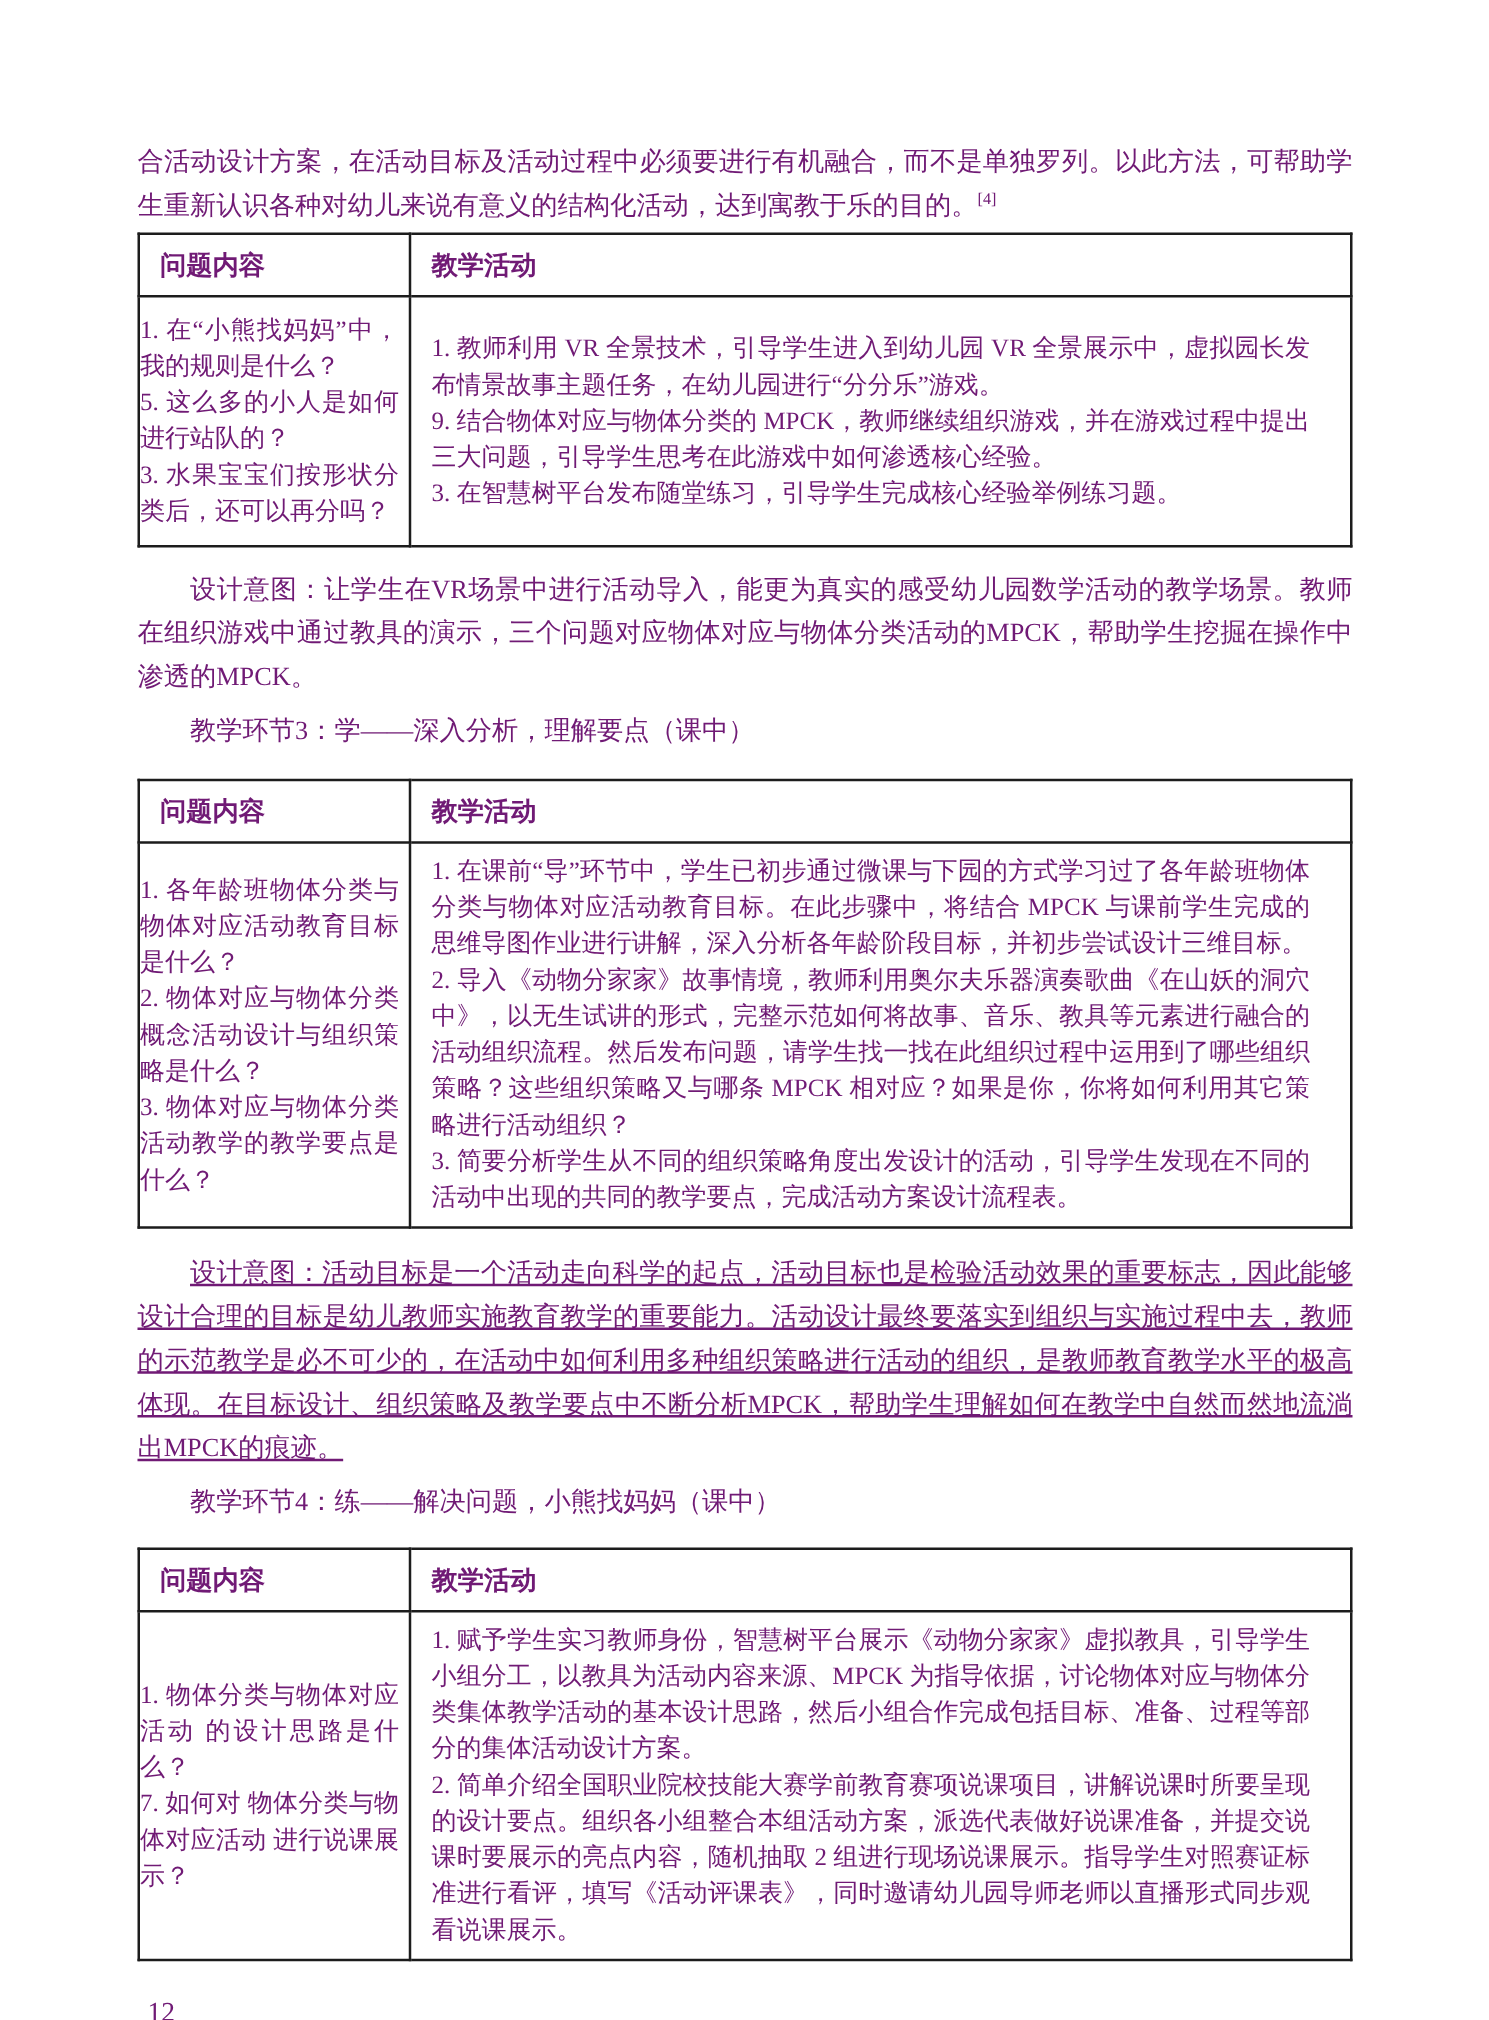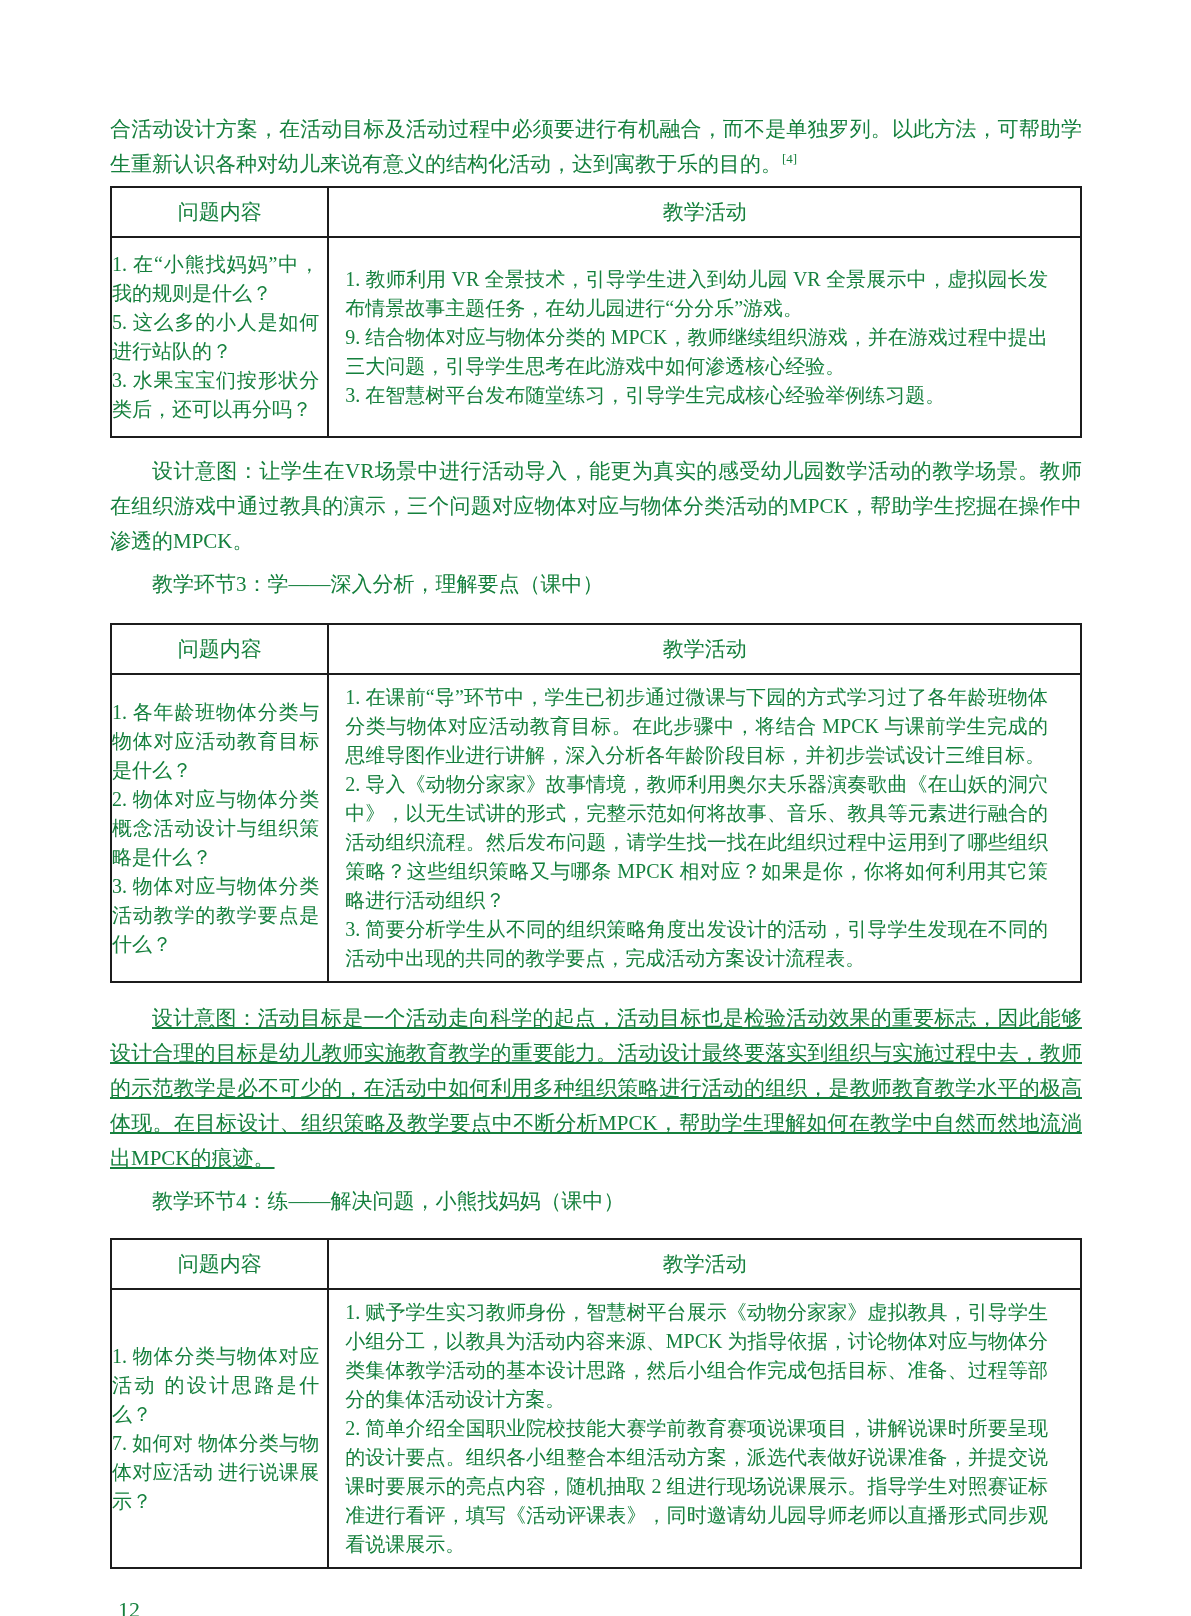--- a/index.html
+++ b/index.html
@@ -1,21 +1,21 @@
 <!DOCTYPE html>
 <html><head>
 <meta charset="utf-8">
 <style>
   html,body { margin:0; padding:0; background:#ffffff; }
   .page {
     position:relative;
     width:1191px;
     height:1616px;
     background:#ffffff;
-    color:#15803d;
+    color:#701a75;
     font-family:"Liberation Serif","DejaVu Serif",serif;
     overflow:hidden;
   }
   .content {
     position:absolute;
     left:110px;
     top:0;
     width:972px;
   }
   .spacer-top { height:112px; }
@@ -47,24 +47,24 @@
   }
   table.t2 { margin-top:22px; }
   table.t3 { margin-top:20px; }
   col.c1 { width:22.4%; }
   col.c2 { width:77.6%; }
   .activity-table th, .activity-table td {
     border:2px solid #1c1c1c;
   }
   .activity-table th {
     font-size:21px;
-    font-weight:normal;
-    text-align:center;
+    font-weight:bold;
+    text-align:left;
     height:44px;
-    padding:2px 4px;
+    padding:2px 16px;
   }
   .activity-table td {
     vertical-align:middle;
     font-size:20px;
     line-height:29px;
   }
   td.q-cell { padding:8px 8px 8px 0; }
   td.a-cell { padding:8px 32px 8px 16px; }
   tr.r1 td { height:182px; }
   tr.r2 td { height:263px; }

